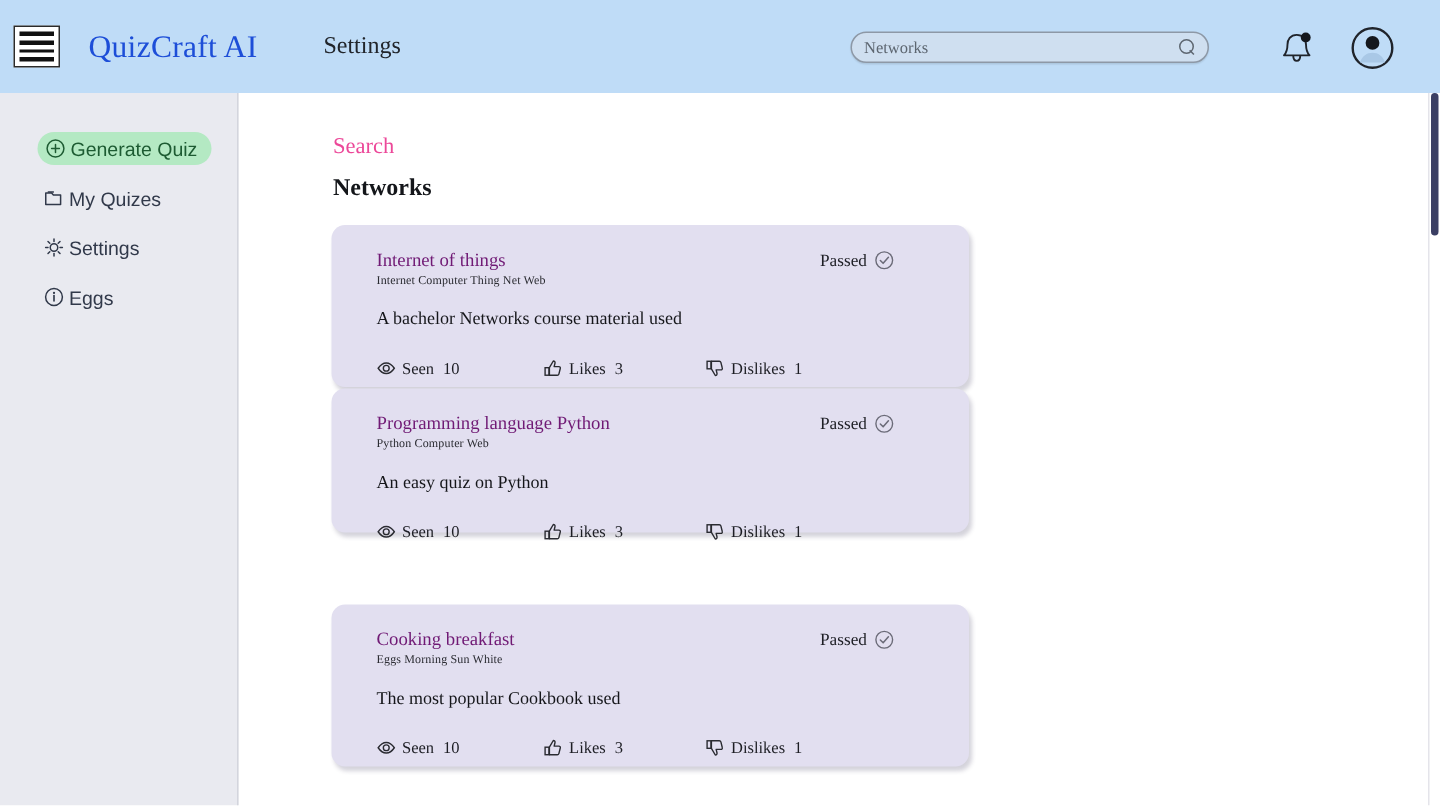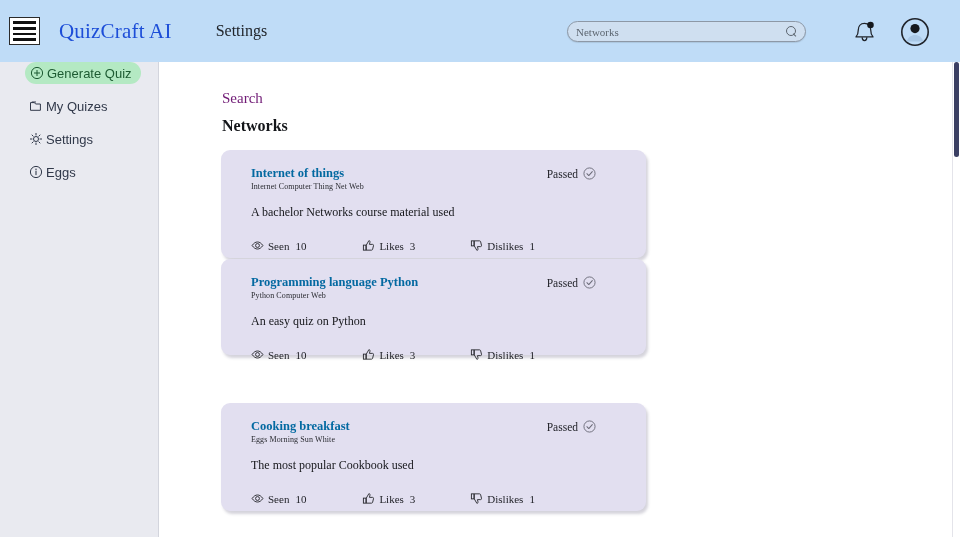--- a/index.html
+++ b/index.html
@@ -85,21 +85,21 @@
     position:absolute; left:900px; top:17px;
     width:30px; height:30px; cursor:pointer;
   }
 
   
   #sidebar{
     position:absolute; left:0; top:62px;
     width:159px; height:475px;
     background:#e9eaf0;
     border-right:1px solid #d3d5dd;
-    padding-top:0;
+    padding-top:26px;
     z-index:3;
   }
   .navitem{
     display:flex; align-items:center;
     height:22px;
     margin:0 0 11px 29px;
     font-size:13px;
     color:#31394a;
     cursor:pointer;
     width:max-content;
@@ -119,41 +119,41 @@
 
   
   #main{
     position:absolute; left:160px; top:62px;
     width:800px; height:475px;
     background:#ffffff;
     overflow:hidden;
   }
   #kicker{
     position:absolute; left:62px; top:28px;
-    font-size:15px; color:#701a75;
+    font-size:15px; color:#ec4899;
   }
   #pagetitle{
     position:absolute; left:62px; top:55px;
     font-size:16px; font-weight:bold; color:#14161a;
   }
 
   .card{
     position:absolute; left:61px;
     width:425px;
     background:#e2dff0;
     border-radius:9px;
     box-shadow: 2px 3px 3px rgba(60,55,90,0.22);
     padding:16px 18px 0 30px;
   }
   #card0{ top:88px; height:108px; }
   #card1{ top:197px; height:96px; }
   #card2{ top:341px; height:108px; }
 
   .cardhead{ display:flex; justify-content:space-between; align-items:flex-start; }
-  .ctitle{ font-size:12.5px; color:#0369a1; line-height:1.15;font-weight:bold; }
+  .ctitle{ font-size:12.5px; color:#701a75; line-height:1.15; }
   .ctags{ font-size:8px; color:#2a2b31; margin-top:2px; letter-spacing:0.1px; }
   .cstatus{
     display:flex; align-items:center; gap:5px;
     font-size:11.5px; color:#1d1e24;
     margin-top:1px; margin-right:32px;
     white-space:nowrap;
   }
   .checkcircle{
     width:13px; height:13px; flex:0 0 auto;
   }

